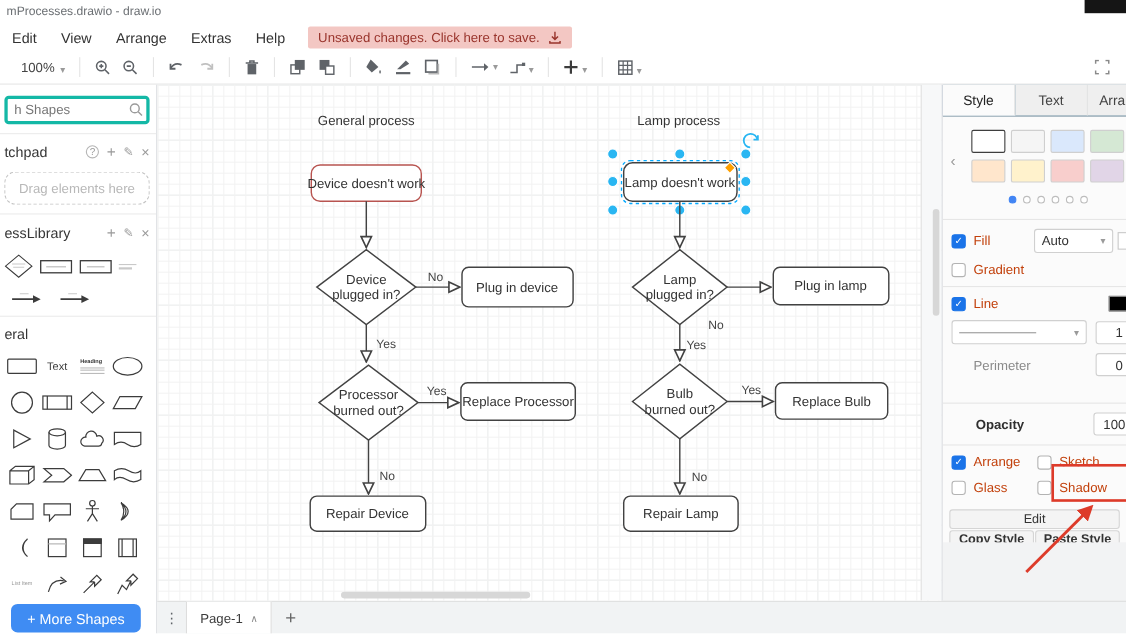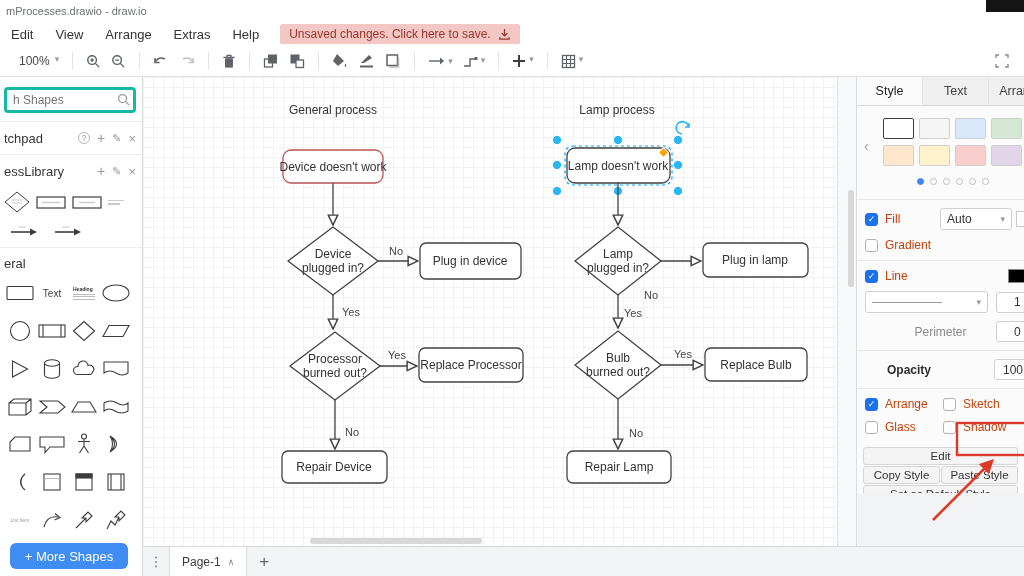--- a/index.html
+++ b/index.html
@@ -8,21 +8,21 @@
   .titlebar { height:22px; display:flex; align-items:center; padding-left:6px;
     font-size:11px; color:#6b6f73; background:#fff; position:relative; }
   .os-corner { position:absolute; right:0; top:0; width:38px; height:12px; background:#151515; }
   .menubar { height:24px; display:flex; align-items:center; background:#fff; font-size:13px; color:#333; }
   .menu-item { padding:2px 11px; cursor:default; }
   .unsaved-badge { margin-left:10px; background:#f3c7c3; color:#99342c; font-size:12px;
     padding:3px 9px; border-radius:2px; display:flex; align-items:center; gap:7px; }
   .toolbar { height:31px; display:flex; align-items:center; background:#fff;
     border-bottom:1px solid #e0e0e0; color:#5f6368; font-size:12px; padding-left:14px; }
   .tb-sep { width:1px; height:18px; background:#e4e4e4; margin:0 8px; }
-  .tb-btn { display:flex; align-items:flex-start; gap:3px; padding:3px 5px; }
+  .tb-btn { display:flex; align-items:flex-end; gap:3px; padding:3px 5px; }
   .tb-btn svg { display:block; }
   .caret { font-size:9px; color:#9a9a9a; }
   .zoom-label { color:#444; margin-right:2px; }
   .tb-right { margin-left:auto; margin-right:10px; }
 
   .main-row { display:flex; height:499px; }
 
   
   .sidebar { width:143px; border-right:1px solid #dadce0; background:#fff;
     display:flex; flex-direction:column; overflow:hidden; font-size:13px; color:#383838; }
@@ -103,21 +103,21 @@
   .line-style-sel { flex:1; margin-right:8px; }
   .line-glyph { width:70px; height:1px; background:#9a9a9a; }
   .muted { color:#8a8a8a; }
   .bold-label { font-weight:bold; color:#2f2f2f;margin-left:22px; }
   .two-col { display:grid; grid-template-columns:78px 1fr; row-gap:9px; }
   .btn-stack { padding:5px 6px 0 6px; }
   .fmt-btn { background:#f4f4f4; border:1px solid #d5d5d5; border-radius:3px; height:18px;
     font-size:11.5px; color:#333; display:flex; align-items:center; justify-content:center;
     margin-bottom:1px; font-family:inherit; }
   .btn-half-row { display:flex; gap:1px; }
-  .btn-half-row .fmt-btn { flex:1; }
+  .btn-half-row .fmt-btn { flex:1;font-weight:bold; }
   .prop-head { margin-top:10px; background:#e9e9e9; border-top:1px solid #dcdcdc; border-bottom:1px solid #dcdcdc;
     height:18px; display:flex; align-items:center; font-weight:bold; font-size:11.5px; color:#2f2f2f; }
   .prop-caret { color:#777; font-size:9px; margin:0 4px 0 3px; }
   .prop-value { margin-left:42px; }
   .prop-body { position:absolute; left:0; right:0; bottom:0; top:416px; background:#f2f3f4; }
   .annotate { position:absolute; inset:0; pointer-events:none; z-index:5; }
 
   
   .footer { height:30px; background:#f1f3f4; border-top:1px solid #d9d9d9; display:flex; align-items:stretch; }
   .kebab { width:26px; display:flex; align-items:center; justify-content:center; color:#5f6368;
@@ -271,20 +271,21 @@
     <div class="side-sec">
       <div class="sec-head">
         <span class="sec-title">tchpad</span>
         <span class="sec-icons">
           <span style="border:1px solid #b5b5b5;border-radius:50%;width:12px;height:12px;display:inline-flex;align-items:center;justify-content:center;font-size:9px;">?</span>
           <span style="font-size:14px;">+</span>
           <span>✎</span>
           <span style="font-size:13px;">×</span>
         </span>
       </div>
+      <div class="dropzone">Drag elements here</div>
     </div>
 
     <div class="side-sec">
       <div class="sec-head">
         <span class="sec-title">essLibrary</span>
         <span class="sec-icons">
           <span style="font-size:14px;">+</span>
           <span>✎</span>
           <span style="font-size:13px;">×</span>
         </span>
@@ -654,21 +655,21 @@
           </div>
           <div class="fmt-row">
             <span class="select line-style-sel">
               <span class="line-glyph"></span>
               <span class="caret">▾</span>
             </span>
             <span class="num-input" style="width:54px;margin-right:-26px;padding-left:17px;">
               <span>1</span>
             </span>
           </div>
-          <div class="fmt-row" style="margin-bottom:0;text-align:center;">
+          <div class="fmt-row" style="margin-bottom:16px;">
             <span class="muted" style="margin-left:20px;flex:1;">Perimeter</span>
             <span class="num-input" style="width:54px;margin-right:-26px;padding-left:17px;">
               <span>0</span>
             </span>
           </div>
         </div>
 
         <div class="fmt-sec">
           <div class="fmt-row" style="margin-bottom:0;">
             <span class="bold-label" style="flex:1;">Opacity</span>

